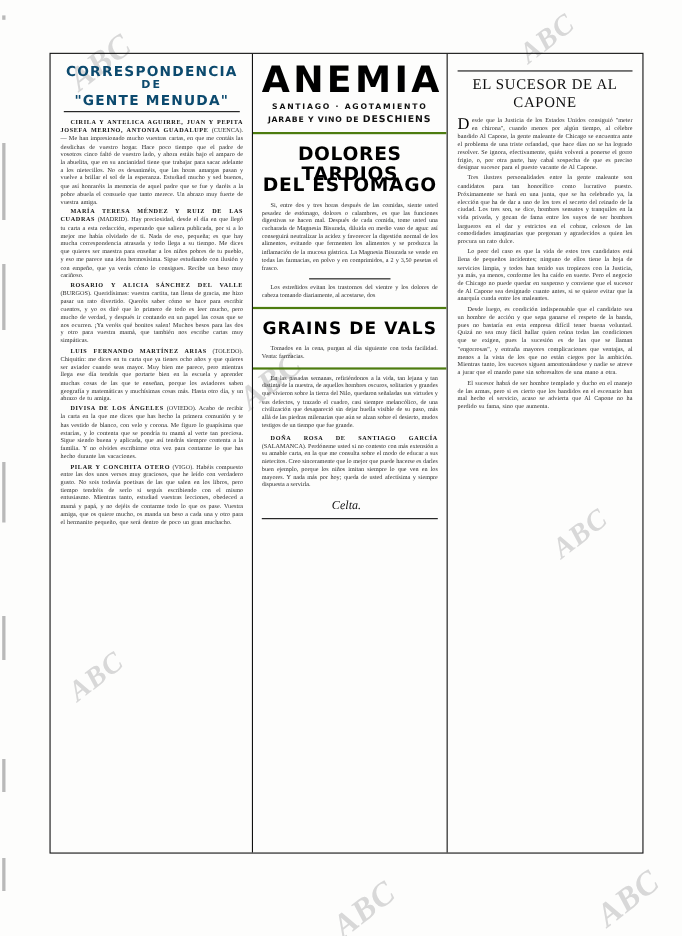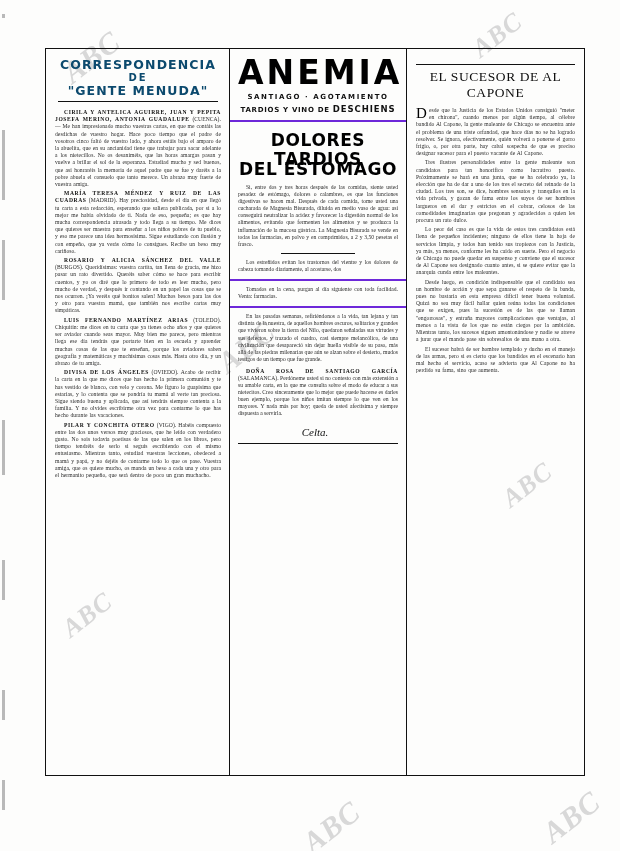--- a/index.html
+++ b/index.html
@@ -110,21 +110,21 @@
   .left-head .ln2 { font-size: 10px; letter-spacing: 2px; }
   .left-head .ln3 { font-size: 12.5px; }
   .left-head .rule {
     margin: 4px auto 0 auto;
     width: 96%;
     border-top: 1px solid #111;
   }
 
   
   .ad-block {
-    border-bottom: 2px solid #6d28d9;
+    border-bottom: 2px solid #4d7c0f;
     padding: 5px 8px 6px 8px;
   }
   .ad-block.last { border-bottom: none; }
 
   .anemia {
     font-family: "DejaVu Sans", sans-serif;
     font-weight: bold;
     font-size: 33px;
     letter-spacing: 3px;
     text-align: center;
@@ -255,32 +255,33 @@
     <p class="body-text"><span class="lead-name">LUIS FERNANDO MARTÍNEZ ARIAS</span> <span>(TOLEDO). Chiquitín: me dices en tu carta que ya tienes ocho años y que quieres ser aviador cuando seas mayor. Muy bien me parece, pero mientras llega ese día tendrás que portarte bien en la escuela y aprender muchas cosas de las que te enseñan, porque los aviadores saben geografía y matemáticas y muchísimas cosas más. Hasta otro día, y un abrazo de tu amiga.</span></p>
     <p class="body-text"><span class="lead-name">DIVISA DE LOS ÁNGELES</span> <span>(OVIEDO). Acabo de recibir la carta en la que me dices que has hecho la primera comunión y te has vestido de blanco, con velo y corona. Me figuro lo guapísima que estarías, y lo contenta que se pondría tu mamá al verte tan preciosa. Sigue siendo buena y aplicada, que así tendrás siempre contenta a la familia. Y no olvides escribirme otra vez para contarme lo que has hecho durante las vacaciones.</span></p>
     <p class="body-text"><span class="lead-name">PILAR Y CONCHITA OTERO</span> <span>(VIGO). Habéis compuesto entre las dos unos versos muy graciosos, que he leído con verdadero gusto. No sois todavía poetisas de las que salen en los libros, pero tiempo tendréis de serlo si seguís escribiendo con el mismo entusiasmo. Mientras tanto, estudiad vuestras lecciones, obedeced a mamá y papá, y no dejéis de contarme todo lo que os pase. Vuestra amiga, que os quiere mucho, os manda un beso a cada una y otro para el hermanito pequeño, que será dentro de poco un gran muchacho.</span></p>
   </div>
 
   <div class="col col-middle">
 
     <div class="ad-block">
       <div class="anemia">ANEMIA</div>
       <div class="anemia-sub1">SANTIAGO · AGOTAMIENTO</div>
-      <div class="anemia-sub2"><span>TARDIOS Y VINO DE </span><span class="brand">DESCHIENS</span></div>
+      <div class="anemia-sub2"><span>JARABE Y VINO DE </span><span class="brand">DESCHIENS</span></div>
     </div>
 
     <div class="ad-block">
       <div class="ad-title">DOLORES TARDIOS</div>
       <div class="ad-title" style="margin-top:-14px;">DEL ESTOMAGO</div>
       <p class="ad-body">Si, entre dos y tres horas después de las comidas, siente usted pesadez de estómago, dolores o calambres, es que las funciones digestivas se hacen mal. Después de cada comida, tome usted una cucharada de Magnesia Bisurada, diluida en medio vaso de agua: así conseguirá neutralizar la acidez y favorecer la digestión normal de los alimentos, evitando que fermenten los alimentos y se produzca la inflamación de la mucosa gástrica. La Magnesia Bisurada se vende en todas las farmacias, en polvo y en comprimidos, a 2 y 3,50 pesetas el frasco.</p>
       <div class="dash-rule"></div>
       <p class="ad-body">Los estreñidos evitan los trastornos del vientre y los dolores de cabeza tomando diariamente, al acostarse, dos</p>
     </div>
 
     <div class="ad-block">
+      <div class="ad-title smaller">GRAINS DE VALS</div>
       <p class="ad-body">Tomados en la cena, purgan al día siguiente con toda facilidad. Venta: farmacias.</p>
     </div>
 
     <div class="ad-block last">
       <p class="ad-body">En las pasadas semanas, refiriéndonos a la vida, tan lejana y tan distinta de la nuestra, de aquellos hombres oscuros, solitarios y grandes que vivieron sobre la tierra del Nilo, quedaron señaladas sus virtudes y sus defectos, y trazado el cuadro, casi siempre melancólico, de una civilización que desapareció sin dejar huella visible de su paso, más allá de las piedras milenarias que aún se alzan sobre el desierto, mudos testigos de un tiempo que fue grande.</p>
       <p class="ad-body" style="margin-top:5px;"><span class="lead-name">DOÑA ROSA DE SANTIAGO GARCÍA</span> <span>(SALAMANCA). Perdóneme usted si no contesto con más extensión a su amable carta, en la que me consulta sobre el modo de educar a sus nietecitos. Creo sinceramente que lo mejor que puede hacerse es darles buen ejemplo, porque los niños imitan siempre lo que ven en los mayores. Y nada más por hoy; queda de usted afectísima y siempre dispuesta a servirla.</span></p>
       <div class="signature">Celta.</div>
       <div class="thin-rule"></div>
     </div>
   </div>

